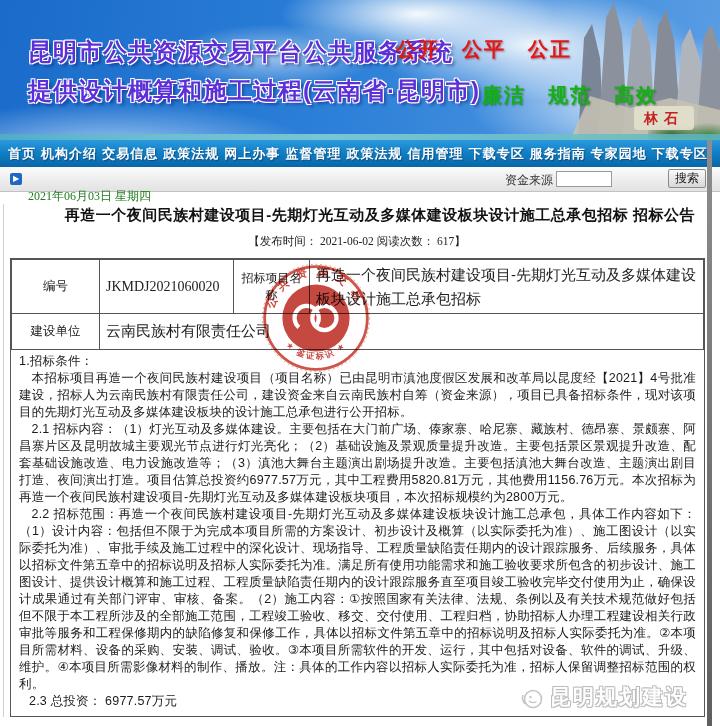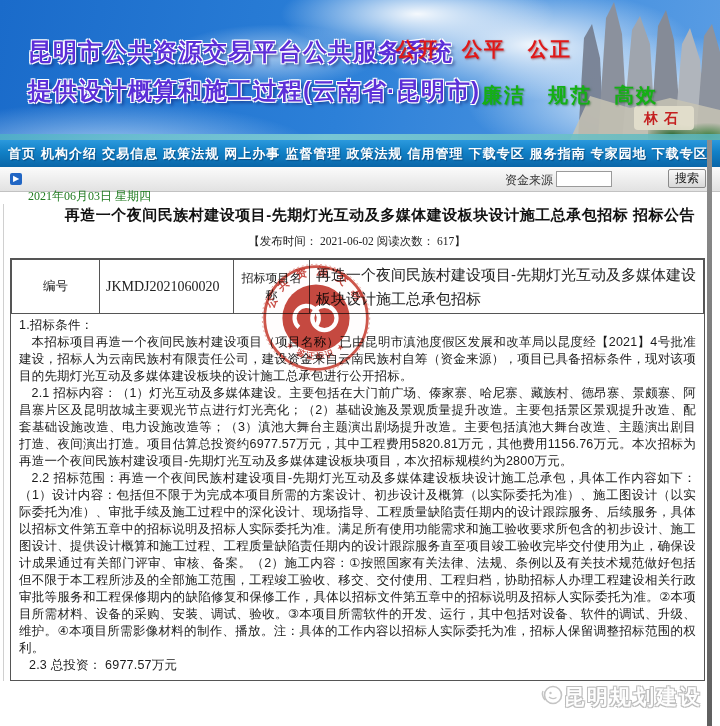--- a/index.html
+++ b/index.html
@@ -77,21 +77,21 @@
   .sections { padding:3px 8px 6px; }
   .sec { font-size:12.5px; line-height:17px; color:#1b1b1b; text-align:justify; letter-spacing:.2px; }
   .indent { text-indent:1em; }
   .indent1 { text-indent:.8em; }
 
   
   .stamp { position:absolute; left:260px; top:262px; width:112px; height:112px;
     mix-blend-mode:multiply; opacity:.93; }
 
   
-  .watermark { position:absolute; left:540px; top:683px; display:flex; align-items:flex-start; }
+  .watermark { position:absolute; left:520px; top:683px; display:flex; align-items:flex-end; gap:6px; }
   .wm-logo { width:24px; height:24px; }
   .wm-text { font-size:21px; font-weight:bold; letter-spacing:2px; color:#fefefe;
     text-shadow:-1px -1px 0 #bcbcbc, 1px -1px 0 #bcbcbc, -1px 1px 0 #bcbcbc, 1px 1px 0 #bcbcbc; }
 </style>
 </head>
 <body>
 
 <div class="page">
 
   <div class="banner">
@@ -140,20 +140,24 @@
     <div class="article-meta">【发布时间： 2021-06-02 阅读次数： 617】</div>
 
     <div class="doc-box">
       <table class="info">
         <tbody>
             <tr class="r1">
           <td class="lbl">编号</td>
           <td class="val-code">JKMDJ2021060020</td>
           <td class="lbl3">招标项目名称</td>
           <td class="val-name">再造一个夜间民族村建设项目-先期灯光互动及多媒体建设板块设计施工总承包招标</td>
+        </tr>
+        <tr class="r2">
+          <td class="lbl">建设单位</td>
+          <td class="val-unit" colspan="3">云南民族村有限责任公司</td>
         </tr>
       </tbody>
         </table>
 
       <div class="sections">
         <p class="sec">1.招标条件：</p>
         <p class="sec indent">本招标项目再造一个夜间民族村建设项目（项目名称）已由昆明市滇池度假区发展和改革局以昆度经【2021】4号批准建设，招标人为云南民族村有限责任公司，建设资金来自云南民族村自筹（资金来源），项目已具备招标条件，现对该项目的先期灯光互动及多媒体建设板块的设计施工总承包进行公开招标。</p>
         <p class="sec indent">2.1 招标内容：（1）灯光互动及多媒体建设。主要包括在大门前广场、傣家寨、哈尼寨、藏族村、德昂寨、景颇寨、阿昌寨片区及昆明故城主要观光节点进行灯光亮化；（2）基础设施及景观质量提升改造。主要包括景区景观提升改造、配套基础设施改造、电力设施改造等；（3）滇池大舞台主题演出剧场提升改造。主要包括滇池大舞台改造、主题演出剧目打造、夜间演出打造。项目估算总投资约6977.57万元，其中工程费用5820.81万元，其他费用1156.76万元。本次招标为再造一个夜间民族村建设项目-先期灯光互动及多媒体建设板块项目，本次招标规模约为2800万元。</p>
         <p class="sec indent">2.2 招标范围：再造一个夜间民族村建设项目-先期灯光互动及多媒体建设板块设计施工总承包，具体工作内容如下：（1）设计内容：包括但不限于为完成本项目所需的方案设计、初步设计及概算（以实际委托为准）、施工图设计（以实际委托为准）、审批手续及施工过程中的深化设计、现场指导、工程质量缺陷责任期内的设计跟踪服务、后续服务，具体以招标文件第五章中的招标说明及招标人实际委托为准。满足所有使用功能需求和施工验收要求所包含的初步设计、施工图设计、提供设计概算和施工过程、工程质量缺陷责任期内的设计跟踪服务直至项目竣工验收完毕交付使用为止，确保设计成果通过有关部门评审、审核、备案。（2）施工内容：①按照国家有关法律、法规、条例以及有关技术规范做好包括但不限于本工程所涉及的全部施工范围，工程竣工验收、移交、交付使用、工程归档，协助招标人办理工程建设相关行政审批等服务和工程保修期内的缺陷修复和保修工作，具体以招标文件第五章中的招标说明及招标人实际委托为准。②本项目所需材料、设备的采购、安装、调试、验收。③本项目所需软件的开发、运行，其中包括对设备、软件的调试、升级、维护。④本项目所需影像材料的制作、播放。注：具体的工作内容以招标人实际委托为准，招标人保留调整招标范围的权利。</p>
         <p class="sec indent1">2.3 总投资： 6977.57万元</p>

